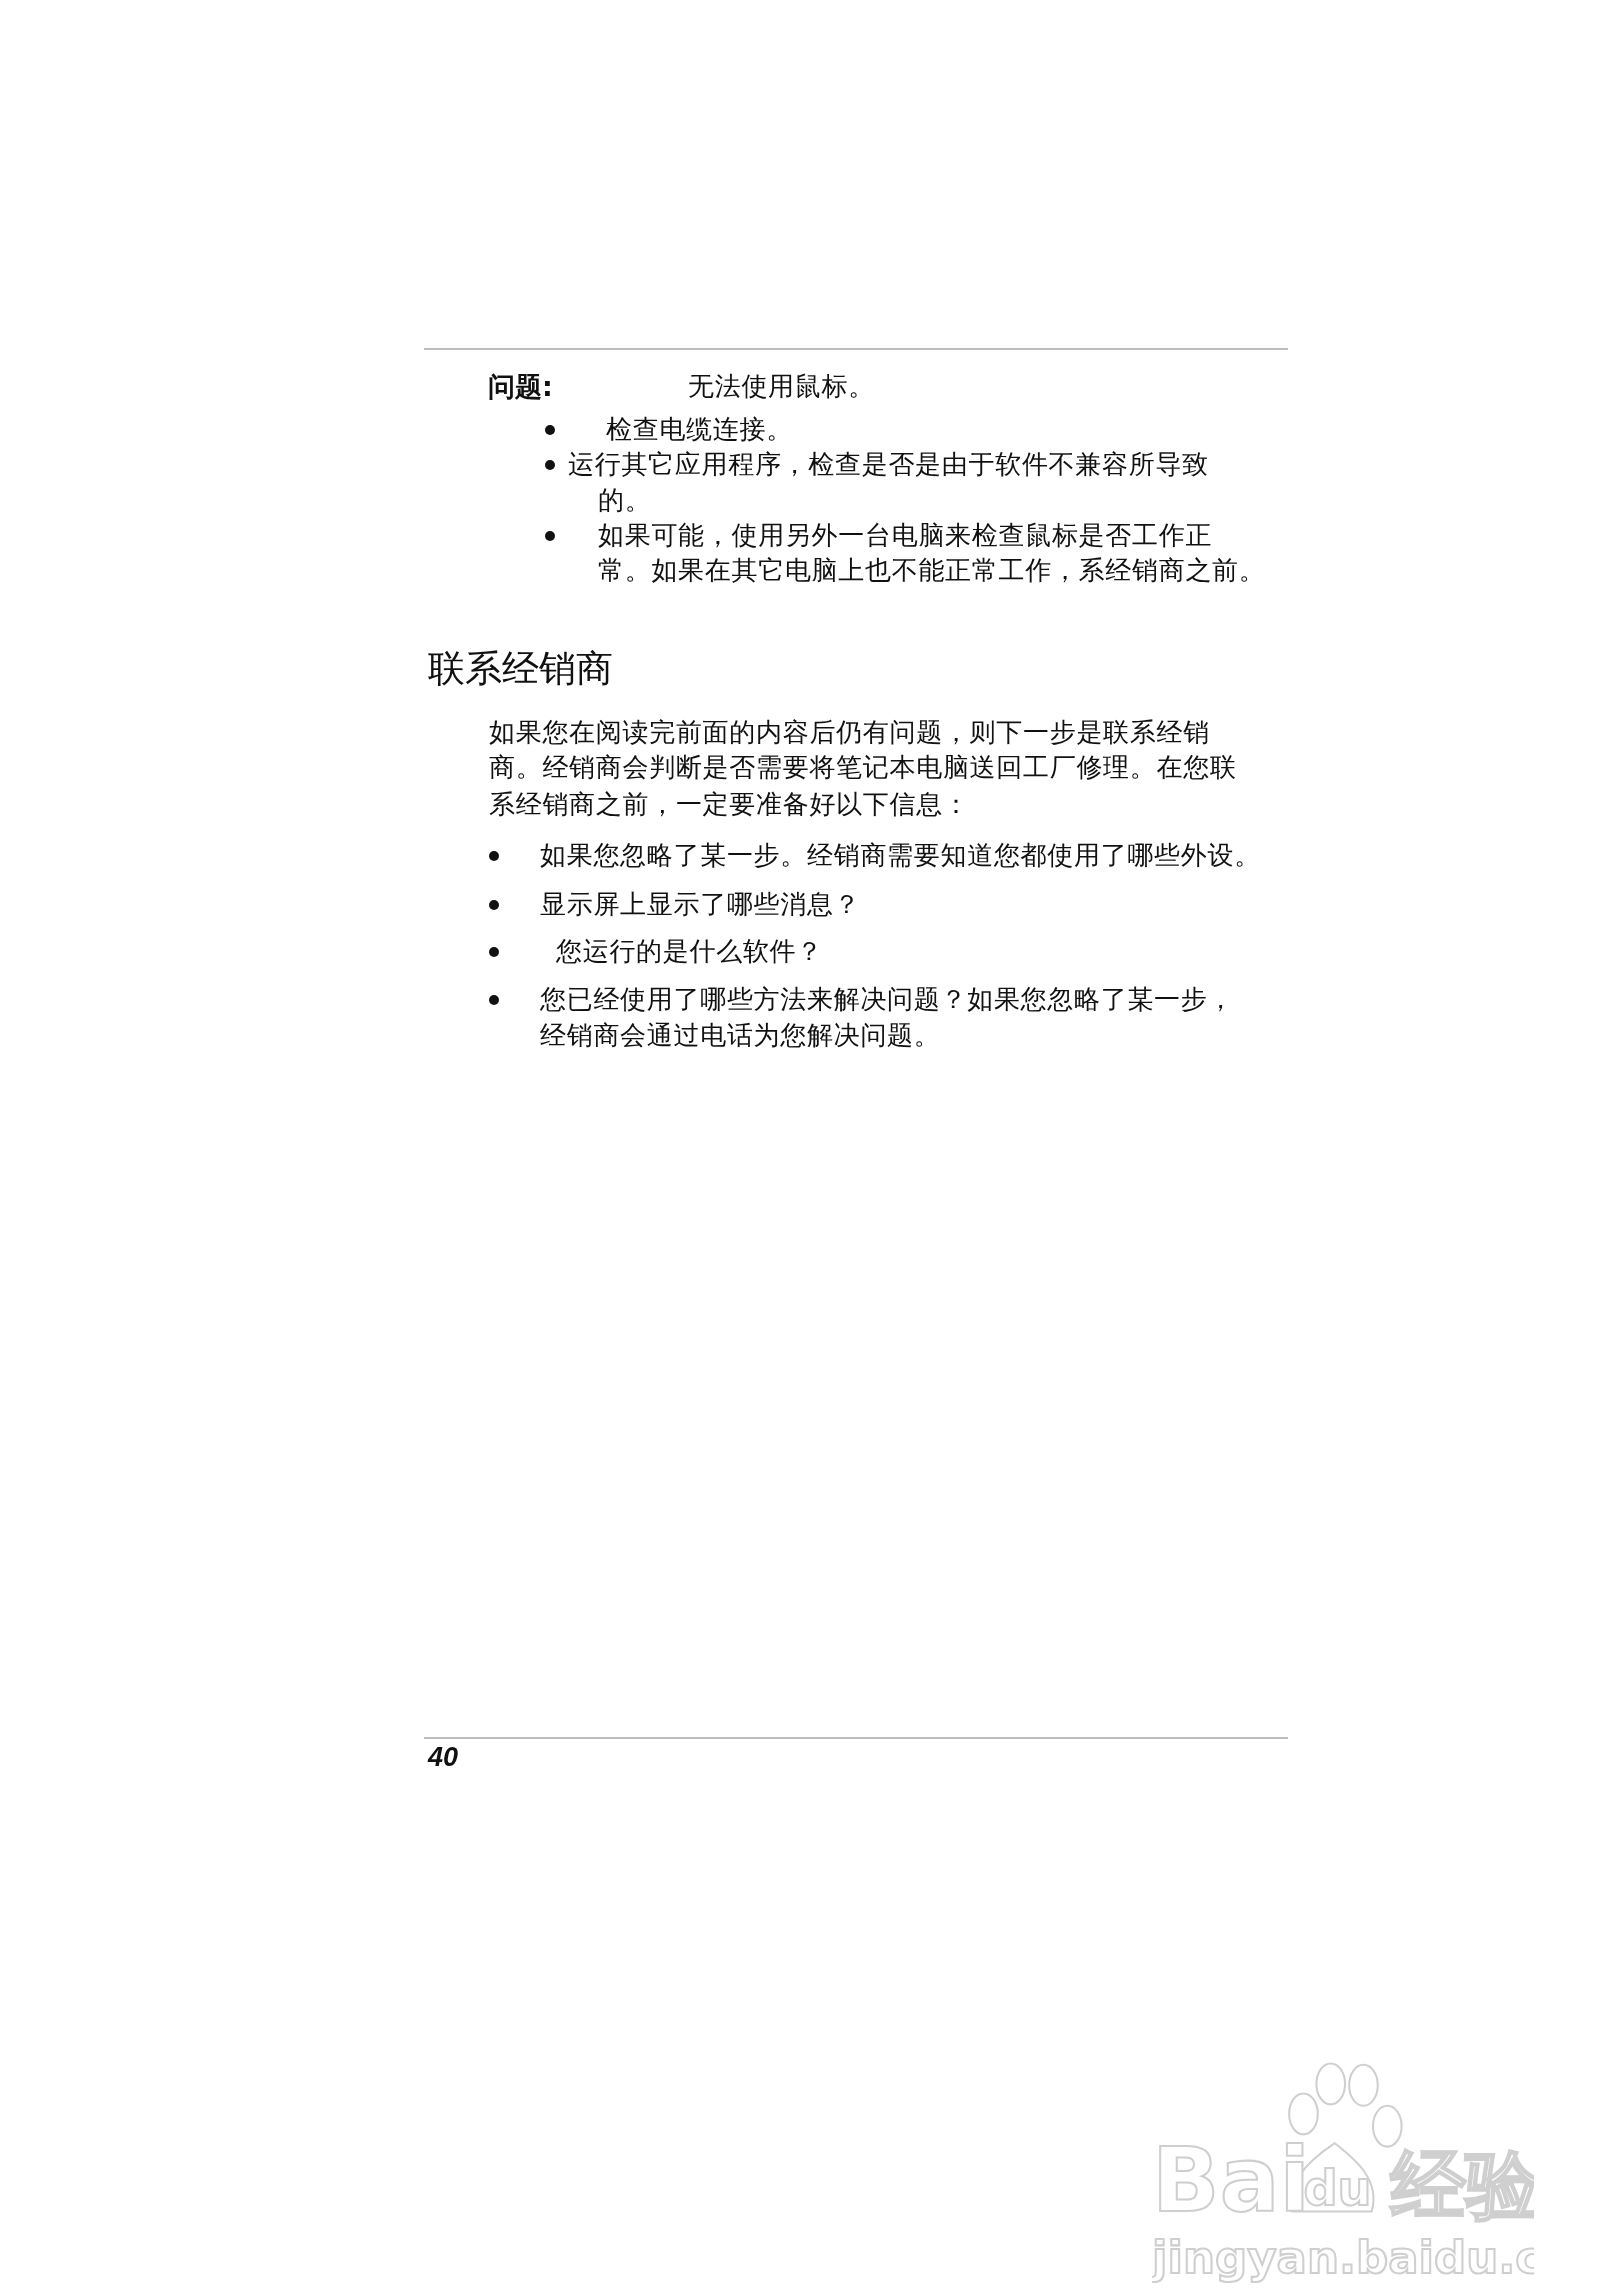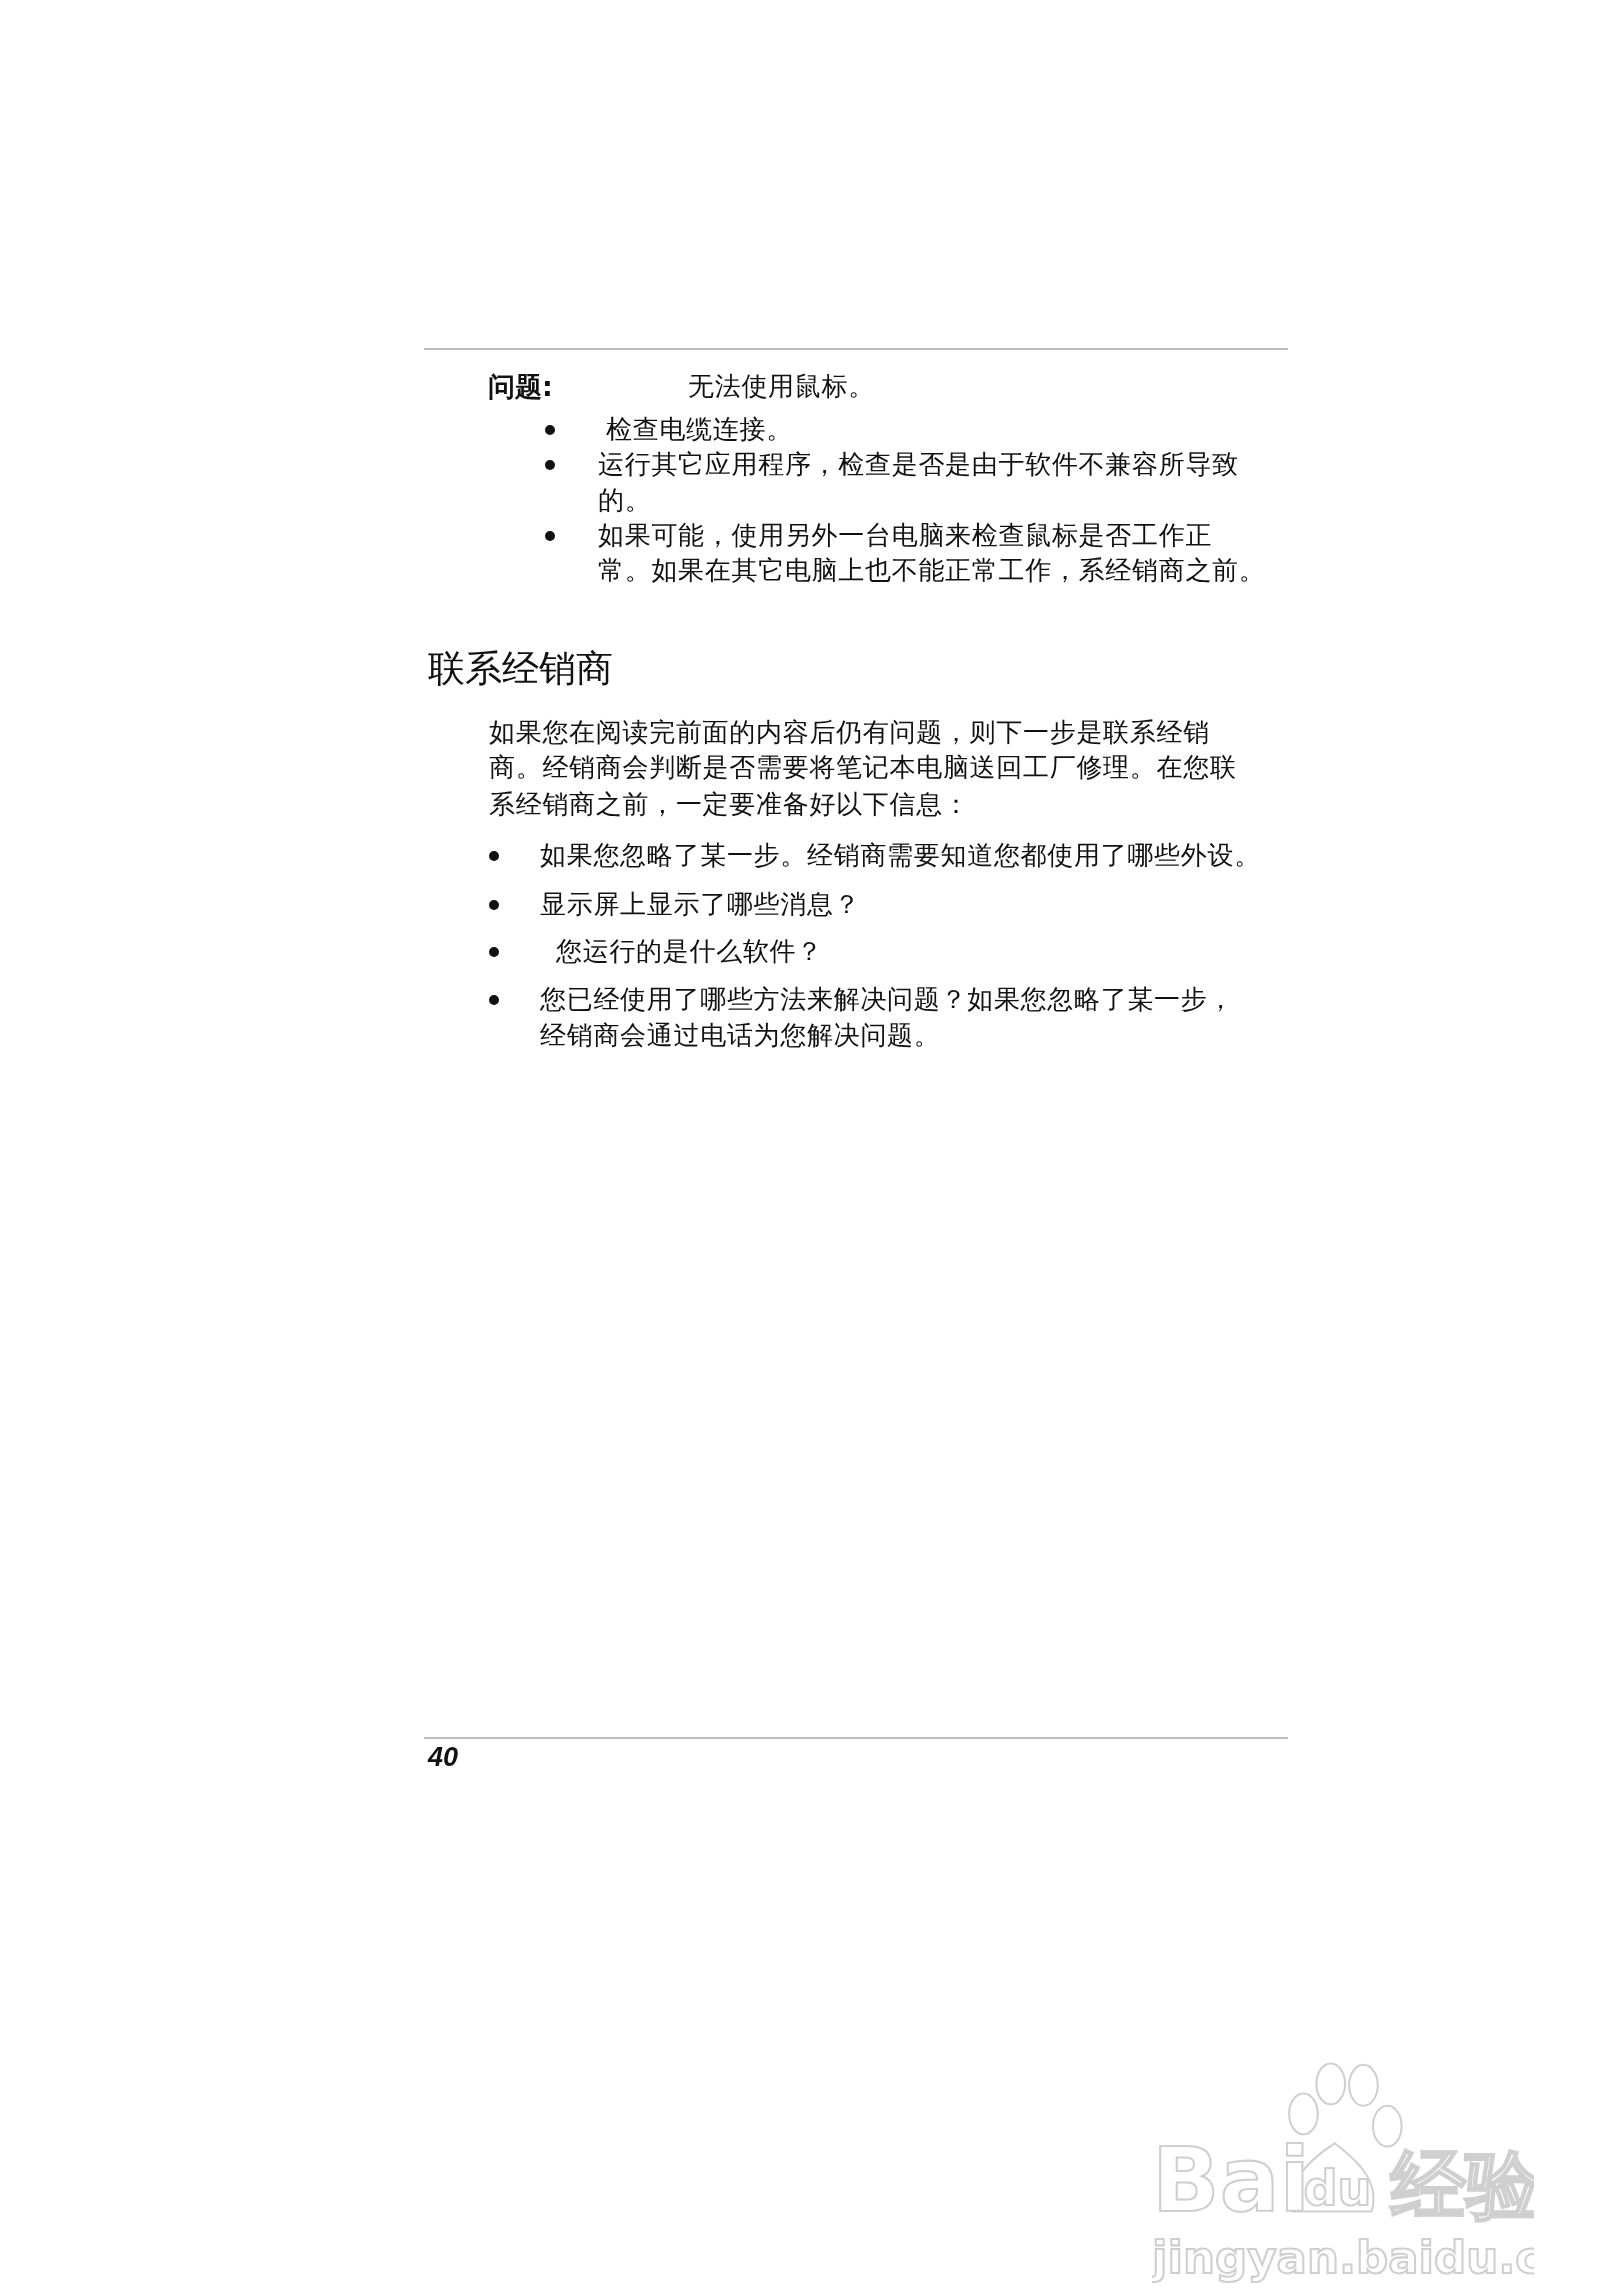--- a/index.html
+++ b/index.html
@@ -21,21 +21,21 @@
 <div class="rule" style="top:348px;"></div>
 
 <div class="abs q-label" style="left:488px; top:369px;text-align:center;">问题:</div>
 <div class="abs body-txt" style="left:644px; top:369px;margin-left:44px;">无法使用鼠标。</div>
 
 <div>
   <div class="bullet" style="left:545px; top:425px;"></div>
   <div class="abs body-txt" style="left:598px; top:412px;margin-left:8px;">检查电缆连接。</div>
 
   <div class="bullet" style="left:545px; top:460px;"></div>
-  <div class="abs body-txt" style="left:598px; top:447px;">运行其它应用程序，检查是否是由于软件不兼容所导致</div>
+  <div class="abs body-txt" style="left:568px; top:447px;">运行其它应用程序，检查是否是由于软件不兼容所导致</div>
   <div class="abs body-txt" style="left:598px; top:483px;">的。</div>
 
   <div class="bullet" style="left:545px; top:531px;"></div>
   <div class="abs body-txt" style="left:598px; top:518px;">如果可能，使用另外一台电脑来检查鼠标是否工作正</div>
   <div class="abs body-txt" style="left:598px; top:553px;">常。如果在其它电脑上也不能正常工作，系经销商之前。</div>
 </div>
 
 <div class="abs heading" style="left:428px; top:645px;">联系经销商</div>
 
 <div>

